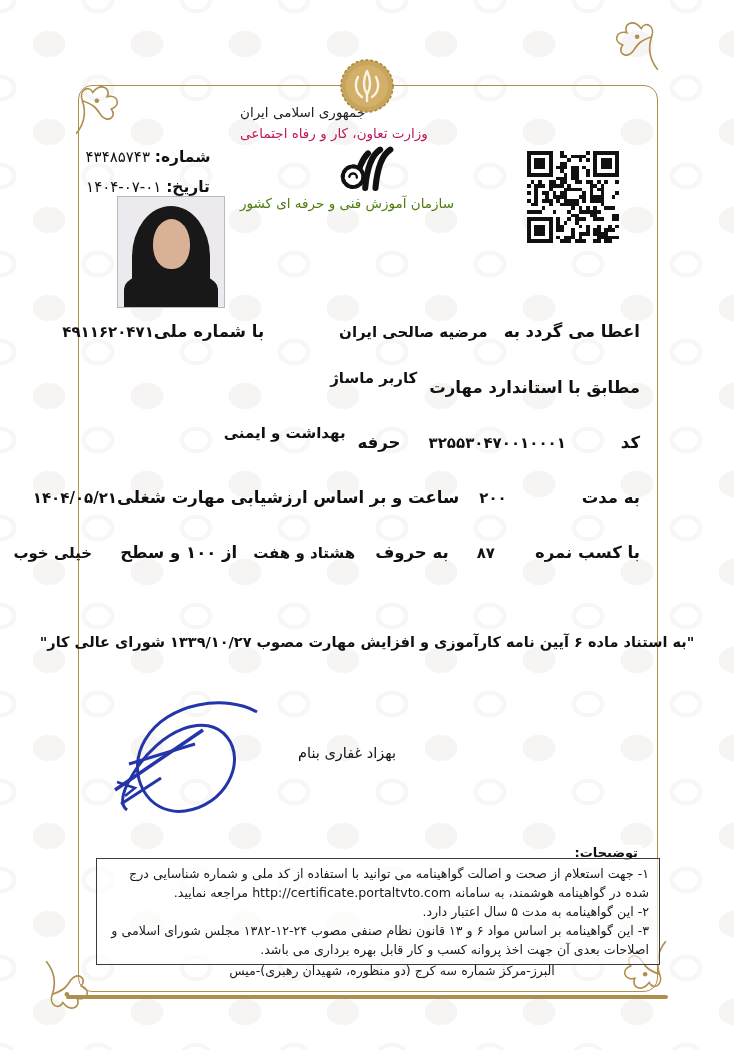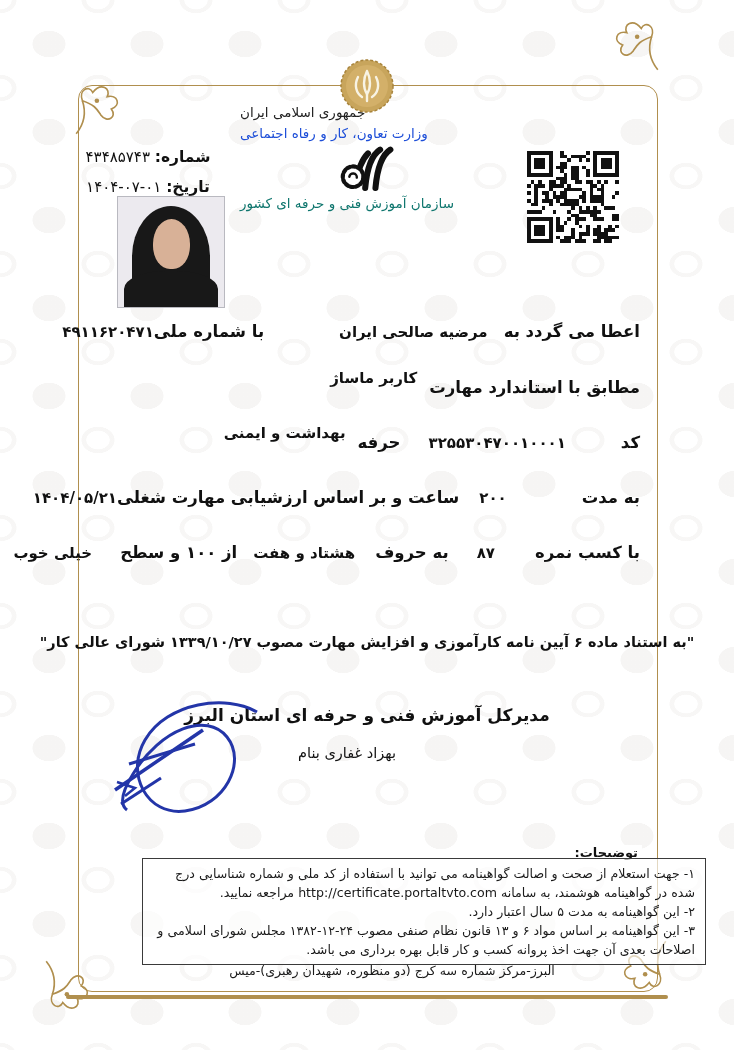--- a/index.html
+++ b/index.html
@@ -15,23 +15,23 @@
   .gold-bottom-line{position:absolute;left:66px;top:995px;width:602px;height:4px;background:#b08f4e;border-radius:2px;}
   .corner{position:absolute;width:62px;height:62px;}
   .corner svg{width:100%;height:100%;}
   .corner.tl{left:70px;top:78px;}
   .corner.tr{right:70px;top:14px;transform:scaleX(-1);}
   .corner.bl{left:40px;top:955px;transform:scaleY(-1);}
   .corner.br{right:62px;top:935px;transform:scale(-1,-1);}
   .emblem{position:absolute;left:336px;top:56px;width:62px;height:60px;}
   .header-block{position:absolute;left:240px;top:104px;width:255px;text-align:left;}
   .hdr-line1{font-size:13.5px;color:#222;}
-  .hdr-line2{font-size:13.5px;color:#1d4ed8;margin-top:5px;}
+  .hdr-line2{font-size:13.5px;color:#be185d;margin-top:5px;}
   .tvto-logo{margin:4px auto 0;width:56px;height:48px;}
-  .hdr-line3{font-size:13.5px;color:#0f766e;margin-top:2px;}
+  .hdr-line3{font-size:13.5px;color:#4d7c0f;margin-top:2px;}
   .meta-block{position:absolute;right:486px;top:112px;width:200px;font-size:15px;text-align:center;margin-top:36px;}
   .meta-row{margin-bottom:12px;white-space:nowrap;}
   .meta-row b{font-size:15.5px;}
   .qr-box{position:absolute;left:527px;top:151px;width:92px;height:92px;}
   .photo{position:absolute;left:117px;top:196px;width:106px;height:110px;background:#eceaef;border:1px solid #b9b9c0;overflow:hidden;}
   .photo .hijab{position:absolute;left:14px;top:9px;width:78px;height:110px;background:#181818;border-radius:50% 50% 42% 42%/46% 46% 30% 30%;}
   .photo .shoulders{position:absolute;left:6px;top:74px;width:94px;height:40px;background:#181818;border-radius:45% 45% 0 0;}
   .photo .face{position:absolute;left:35px;top:22px;width:37px;height:50px;background:#d8b197;border-radius:50% 50% 46% 46%;}
   .cert-title{position:absolute;left:0;right:30px;top:236px;text-align:center;font-size:37px;font-weight:700;letter-spacing:0;}
   .row{position:absolute;right:94px;left:78px;display:flex;align-items:center;white-space:nowrap;}
@@ -41,21 +41,21 @@
   .sp12{width:12px;flex:none}.sp16{width:16px;flex:none}.sp20{width:20px;flex:none}
   .sp28{width:28px;flex:none}.sp40{width:40px;flex:none}.sp55{width:55px;flex:none}.sp75{width:75px;flex:none}
   .push-end{margin-inline-start:auto;}
   .digits{letter-spacing:2px;}
   .code-digits{letter-spacing:3px;font-size:14px;}
   .row1{top:322px;}.row2{top:378px;}.row3{top:433px;}.row4{top:488px;}.row5{top:543px;}
   .legal-note{position:absolute;left:0;right:0;top:634px;text-align:center;font-weight:700;font-size:14.5px;}
   .sig-title{position:absolute;left:0;right:0;top:705px;text-align:center;font-weight:700;font-size:17px;}
   .sig-name{position:absolute;left:0;right:40px;top:745px;text-align:center;font-size:14.5px;}
   .signature{position:absolute;left:105px;top:692px;width:185px;height:135px;}
-  .notes-box{position:absolute;left:96px;top:858px;width:542px;border:1.2px solid #3a3a3a;padding:6px 10px 5px;background:rgba(255,255,255,0.65);margin-left:46px;}
+  .notes-box{position:absolute;left:96px;top:858px;width:542px;border:1.2px solid #3a3a3a;padding:6px 10px 5px;background:rgba(255,255,255,0.65);}
   .notes-legend{position:absolute;right:92px;top:845px;background:#fff;font-weight:700;font-size:13px;padding:0 4px;text-decoration:underline;}
   .note-item{font-size:12.6px;line-height:1.5;color:#1a1a1a;}
   .footer-line{position:absolute;left:110px;right:60px;top:963px;text-align:center;font-size:12.6px;color:#1a1a1a;}
 </style>
 </head>
 <body>
 
 <div class="page">
 
   <div class="gold-frame"></div>
@@ -393,21 +393,20 @@
     <i class="sp20"></i>
     <span class="val">هشتاد و هفت</span>
     <i class="sp16"></i>
     <span class="lbl">از ۱۰۰ و سطح</span>
     <i class="sp28"></i>
     <span class="val">خیلی خوب</span>
   </div>
 
   <div class="legal-note">"به استناد ماده ۶ آیین نامه کارآموزی و افزایش مهارت مصوب ۱۳۳۹/۱۰/۲۷ شورای عالی کار"</div>
 
-  <div class="sig-title">مدیرکل آموزش فنی و حرفه ای استان البرز</div>
   <div class="sig-name">بهزاد غفاری بنام</div>
   <div class="signature">
     <svg viewBox="0 0 185 135" fill="none" stroke="#2335a8">
       <path d="M152 20 C122 2 62 10 40 48 C20 82 42 124 80 119 C120 114 142 70 122 45 C102 20 56 36 28 82 C18 98 14 112 22 118" stroke-width="3"></path>
       <path d="M10 98 L98 38" stroke-width="3.5"></path>
       <path d="M24 72 L90 52" stroke-width="3"></path>
       <path d="M16 112 L56 86" stroke-width="3"></path>
       <path d="M12 90 L30 96 L20 104" stroke-width="2.5"></path>
     </svg>
   </div>

